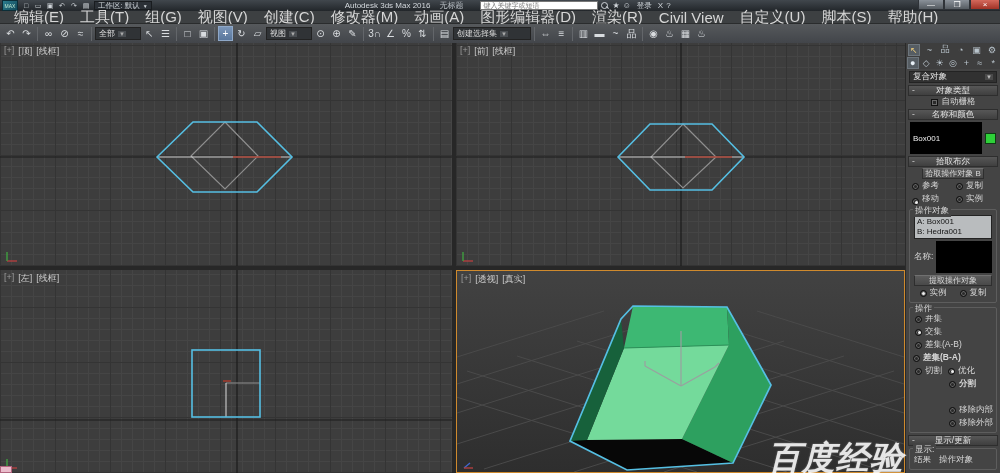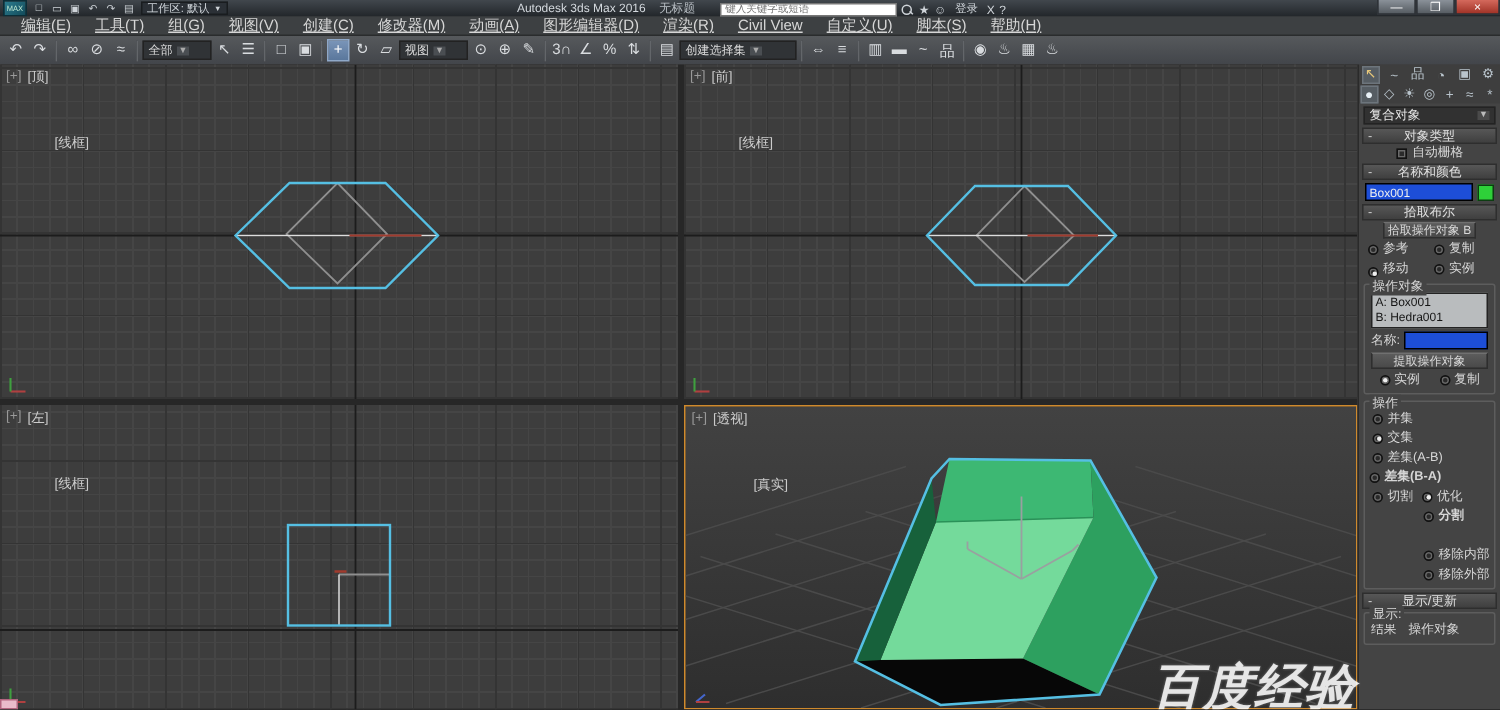--- a/index.html
+++ b/index.html
@@ -11,36 +11,36 @@
     background:linear-gradient(#41474d,#22262a);display:flex;align-items:center;
     color:#c9ced3;font-size:8px;gap:3px;padding:0 2px;}
   .applogo{width:16px;height:11px;background:linear-gradient(135deg,#2c7d8f,#124a5a);
     border:1px solid #0b2e38;color:#bfe9d2;font-size:5px;display:flex;align-items:center;justify-content:center;}
   .qat{display:flex;gap:2px;align-items:center;}
   .qicon{width:10px;height:9px;display:flex;align-items:center;justify-content:center;color:#cfd4d9;font-size:7px;}
   .wsdrop{height:9px;background:#2b3036;border:1px solid #191c1f;display:flex;align-items:center;
     gap:3px;padding:0 3px;color:#cfd4d9;font-size:7.5px;}
   .ttext{margin-left:190px;color:#d4d9de;font-size:8px;white-space:nowrap;}
   .tdoc{color:#b9bfc5;margin-left:6px;}
-  .searchwrap{margin-left:14px;display:flex;align-items:flex-end;gap:3px;}
+  .searchwrap{margin-left:14px;display:flex;align-items:center;gap:3px;}
   .searchbox{width:118px;height:9px;background:#fff;border:1px solid #777;font-size:7px;color:#555;padding:0 2px;}
   .mag{position:relative;width:8px;height:8px;display:inline-block;}
   .mag::before{content:"";position:absolute;left:0;top:0;width:5px;height:5px;border:1px solid #cfd4d9;border-radius:50%;}
   .mag::after{content:"";position:absolute;left:5px;top:5px;width:3px;height:1px;background:#cfd4d9;transform:rotate(45deg);}
   .ticon{color:#cfd4d9;font-size:8px;line-height:9px;}
   .signin{color:#cfd4d9;font-size:7.5px;margin:0 3px;}
   .winbtns{position:absolute;right:0;top:0;display:flex;height:11px;}
   .wb{width:26px;height:10px;display:flex;align-items:center;justify-content:center;
     background:linear-gradient(#8a9199,#555b61);color:#fff;font-size:8px;border:1px solid #2f3338;border-top:none;}
   .wb.close{background:linear-gradient(#d4695c,#a03226);width:30px;}
 
   
   .menubar{position:absolute;top:11px;left:0;width:1000px;height:13px;background:#3d4042;
     border-bottom:1px solid #2a2c2d;display:flex;align-items:center;padding-left:6px;}
-  .menu-item{color:#d6d6d6;font-size:10px;padding:0 8px;white-space:nowrap;text-decoration:underline;}
+  .menu-item{color:#d6d6d6;font-size:15px;padding:0 8px;white-space:nowrap;}
 
   
   .toolbar{position:absolute;top:24px;left:0;width:1000px;height:19px;
     background:linear-gradient(#56595c,#42454a);display:flex;align-items:center;gap:1px;padding:0 3px;}
   .tbtn{min-width:15px;height:15px;display:flex;align-items:center;justify-content:center;
     color:#d9dcdf;font-size:10px;border:1px solid transparent;}
   .tbtn.active{background:linear-gradient(#7a95b8,#5a779c);border:1px solid #8fa8c8;color:#fff;}
   .tsep{width:1px;height:14px;background:#303234;border-right:1px solid #63666a;margin:0 2px;}
   .tdrop{height:13px;background:#303336;border:1px solid #222;color:#dcdcdc;font-size:8px;
     display:flex;align-items:center;gap:3px;padding:0 3px;white-space:nowrap;}
@@ -55,21 +55,21 @@
     repeating-linear-gradient(0deg,#454545 0 1px,transparent 1px 11px),
     repeating-linear-gradient(90deg,#454545 0 1px,transparent 1px 11px);}
   #vp-top{left:0;top:0;width:452px;height:223px;}
   #vp-front{left:456px;top:0;width:449px;height:223px;}
   #vp-left{left:0;top:227px;width:452px;height:203px;}
   #vp-persp{left:456px;top:227px;width:449px;height:203px;background:linear-gradient(#424242,#2e2e2e);
     border:1px solid #cf8a2d;}
   .vplabel{position:absolute;top:2px;left:4px;font-size:9px;z-index:5;display:flex;gap:4px;}
   .vplabel .plus{color:#9a9a9a;}
   .vplabel .vname{color:#cccccc;}
-  .vplabel .vshade{color:#cccccc;margin-top:44px;}
+  .vplabel .vshade{color:#cccccc;}
   .vpsvg{position:absolute;left:0;top:0;}
   .tripod{position:absolute;left:4px;bottom:2px;z-index:4;}
 
   
   .cmdpanel{position:absolute;left:905px;top:43px;width:95px;height:430px;background:#444444;
     border-left:1px solid #2a2a2a;font-size:8.5px;color:#d6d6d6;overflow:hidden;}
   .ptabs,.pcats{display:flex;align-items:center;justify-content:space-around;height:13px;background:#3e3e3e;}
   .ptab,.pcat{width:12px;height:12px;display:flex;align-items:center;justify-content:center;
     color:#b9c4cc;font-size:9px;}
   .ptab.on{background:#565d63;border:1px solid #6d757c;color:#e8c87a;}
@@ -81,21 +81,21 @@
     border:1px solid #2e2e2e;display:flex;align-items:center;justify-content:center;position:relative;color:#e0e0e0;}
   .rh .minus{position:absolute;left:3px;top:-1px;color:#cfcfcf;}
   .agrow{display:flex;align-items:center;gap:4px;justify-content:center;height:10px;}
   .cbx{width:7px;height:7px;background:#2a2a2a;border:1px solid #111;box-shadow:inset 0 0 0 1px #6a6a6a;}
   .otgrid{display:grid;grid-template-columns:1fr 1fr;gap:1px;margin:1px 3px;}
   .pb{height:11px;background:linear-gradient(#5c5c5c,#494949);border:1px solid #2e2e2e;border-top-color:#707070;
     color:#d8d8d8;display:flex;align-items:center;justify-content:center;white-space:nowrap;overflow:hidden;font-size:8px;}
   .pb.on{background:linear-gradient(#6d9bd1,#4e7db5);color:#fff;border-color:#2d4f78;}
   .pb.wide{margin:1px 16px;}
   .namerow{display:flex;align-items:center;gap:3px;margin:2px 4px;}
-  .df{flex:1;height:11px;background:#1d4ed8;border:1px solid #000;color:#eee;font-size:8px;padding:5px 2px;min-width:0;}
+  .df{flex:1;height:11px;background:#000000;border:1px solid #000;color:#eee;font-size:8px;padding:15px 2px;min-width:0;}
   .swatch{width:11px;height:11px;background:#2ed039;border:1px solid #0d3d12;}
   .radrow{display:flex;align-items:center;margin:1px 6px;gap:2px;min-height:10px;}
   .rd{display:inline-flex;align-items:center;gap:3px;white-space:nowrap;}
   .rd i{position:relative;width:7px;height:7px;border-radius:50%;background:#2a2a2a;border:1px solid #111;
     box-shadow:inset 0 0 0 1px #686868;display:inline-block;}
   .rd.on i::after{content:"";position:absolute;left:1.5px;top:1.5px;width:3px;height:3px;border-radius:50%;background:#efefef;}
   .grp{border:1px solid #5d5d5d;border-radius:2px;margin:4px 3px 2px;position:relative;padding:4px 2px 2px;}
   .grp>.glabel{position:absolute;top:-5px;left:3px;background:#444;padding:0 2px;color:#d6d6d6;}
   .opl{background:#b9bcbe;color:#141414;border:1px solid #232323;margin:1px 2px;padding:1px 2px;
     height:24px;font-size:8px;line-height:10px;}

